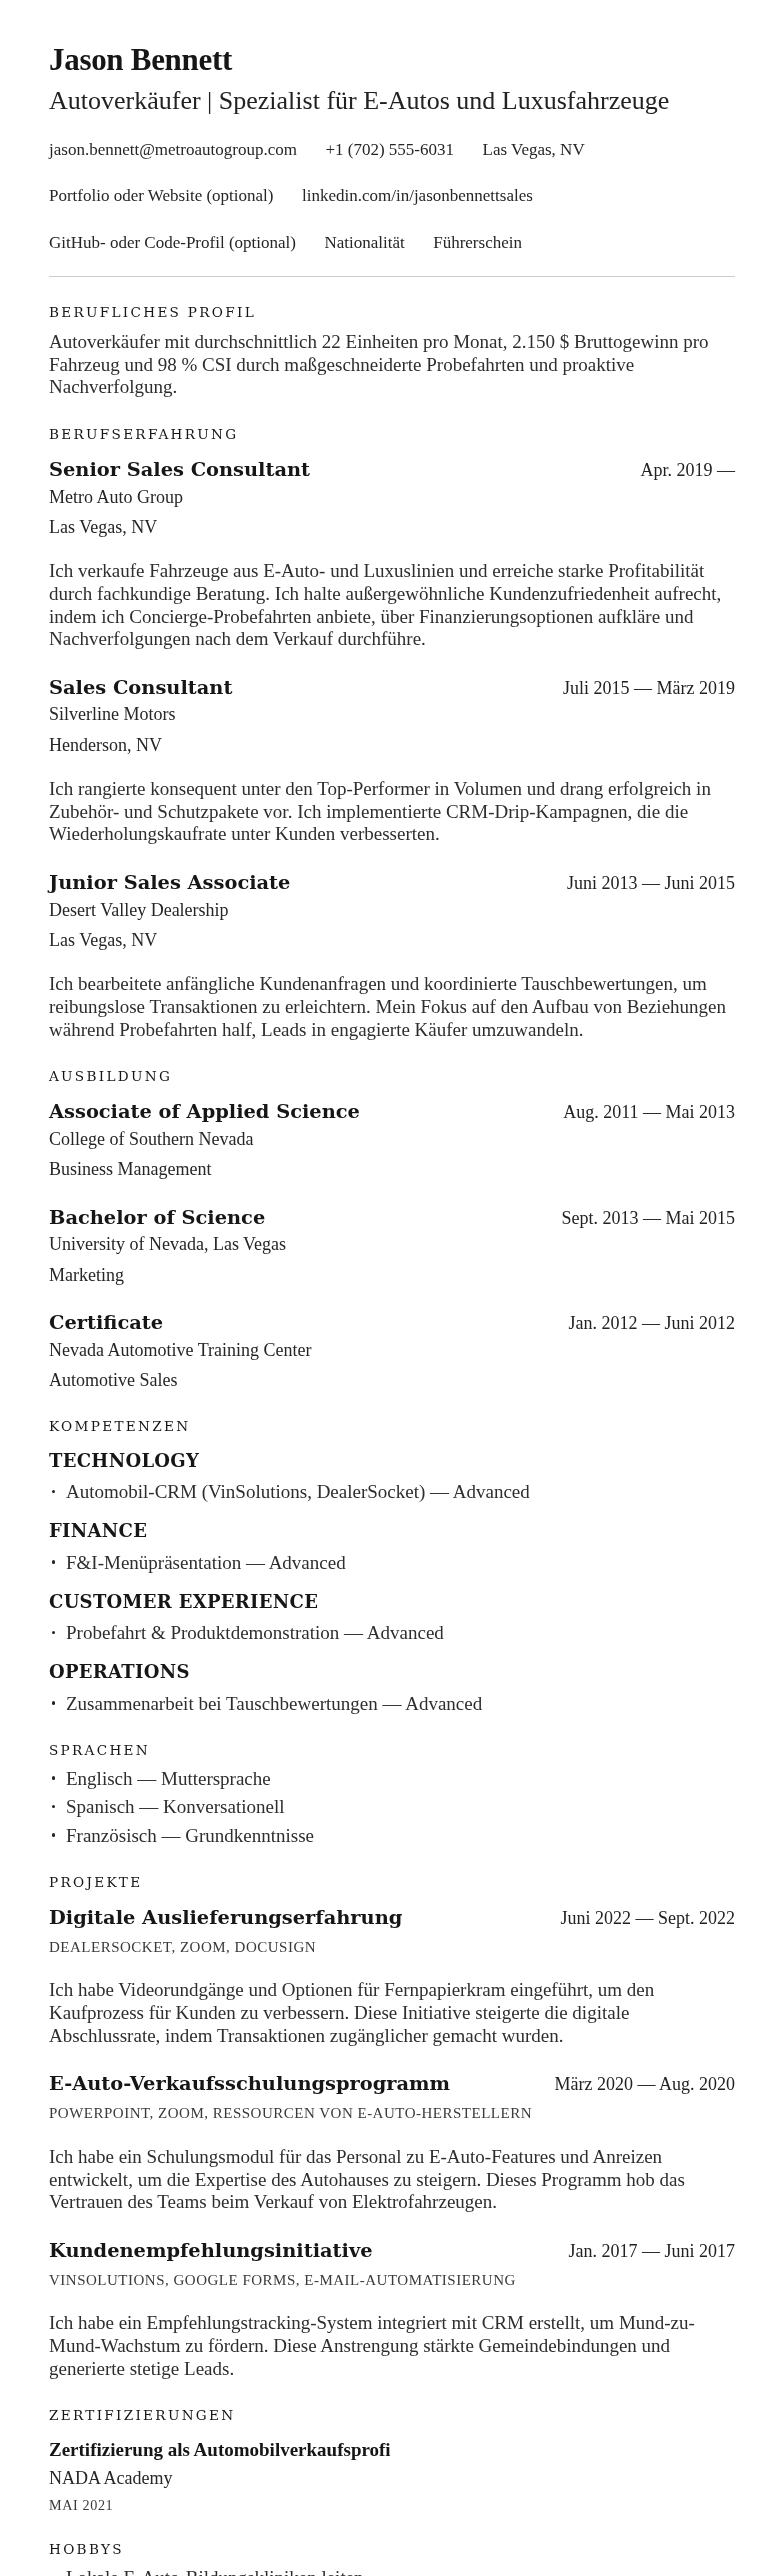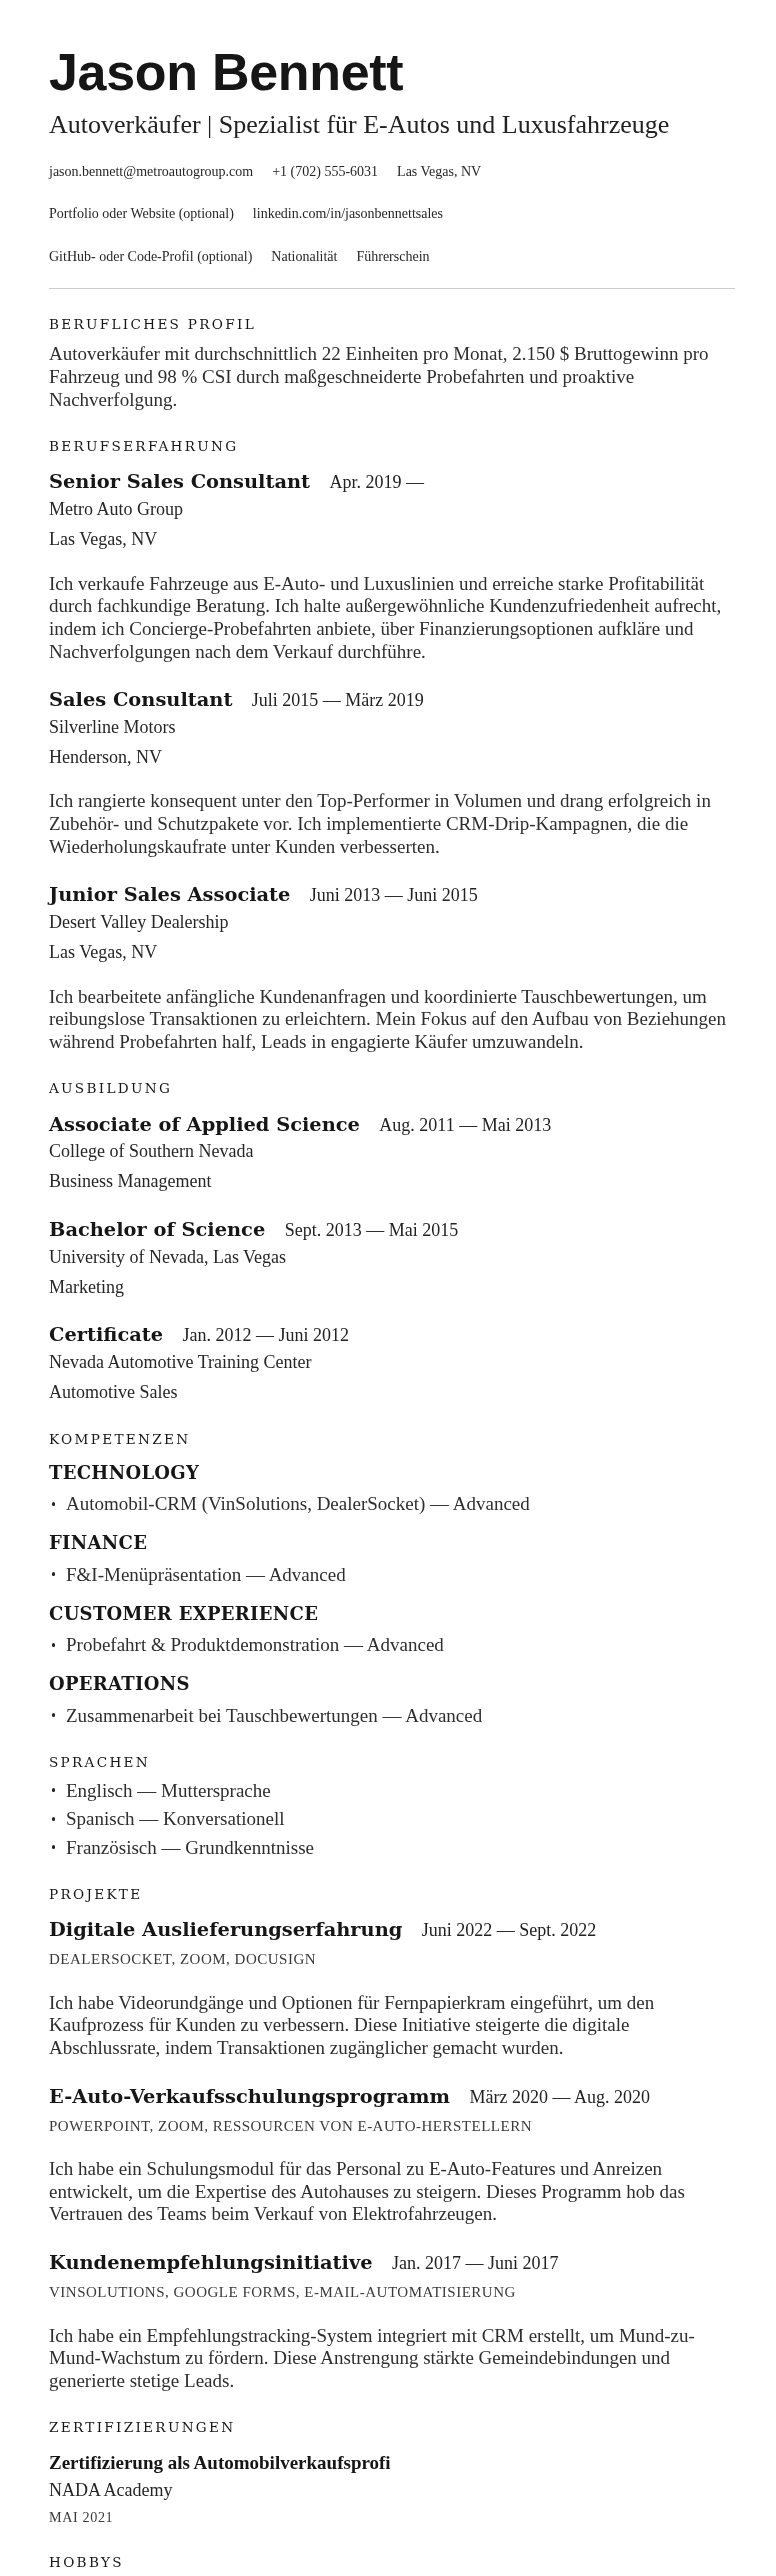--- a/index.html
+++ b/index.html
@@ -13,42 +13,42 @@
   }
   *{margin:0;padding:0;box-sizing:border-box;}
   html,body{background:var(--bg);}
   body{width:776px;font-family:var(--font-body);color:var(--body);}
   .page{
     width:776px;min-height:2576px;background:var(--bg);
     padding:43px 41px 39px 49px;
   }
   
   .name{
-    font-family:Liberation Sans, sans-serif;font-weight:700;font-size:52px;line-height:1.12;
+    font-family:Liberation Serif, serif;font-weight:700;font-size:31px;line-height:1.12;
     color:var(--ink);letter-spacing:-0.3px;
   }
   .subtitle{font-size:26px;line-height:1.3;color:#222222;margin-top:6.5px;}
   .contact-row{
     display:flex;flex-wrap:wrap;column-gap:28.5px;row-gap:5.2px;
-    font-size:14px;line-height:1.25;color:#262626;gap:19px;
+    font-size:17px;line-height:1.25;color:#262626;
   }
   .contact-row.first{margin-top:21px;}
   .contact-row + .contact-row{margin-top:25px;}
   .divider{border:none;border-top:1.3px solid var(--divider);margin-top:23px;}
   
   .section{margin-top:27px;}
   .sec-heading{
     font-family:var(--font-display);font-weight:400;font-size:13.6px;line-height:1.25;
     letter-spacing:2.3px;color:var(--ink);
   }
   .profile-text{margin-top:10.4px;font-size:19px;line-height:22.6px;color:var(--body);}
   
   .entry{margin-top:14.2px;}
   .entry + .entry{margin-top:24px;}
-  .entry-head{display:flex;align-items:baseline;column-gap:19.4px;}
+  .entry-head{display:flex;justify-content:space-between;align-items:baseline;column-gap:19.4px;}
   .entry-title{
     font-family:var(--font-display);font-weight:700;font-size:19.4px;line-height:1.3;
     color:var(--ink);
   }
   .entry-dates{font-size:18px;line-height:1.3;color:#222222;white-space:nowrap;text-align:right;}
   .entry-sub{margin-top:3.2px;font-size:18px;line-height:1.25;color:#262626;}
   .entry-sub2{margin-top:7.8px;font-size:18px;line-height:1.25;color:#262626;}
   .entry-desc{margin-top:22px;font-size:19px;line-height:22.6px;color:var(--body);}
   .entry-tools{
     margin-top:7.8px;font-size:15px;line-height:1.3;letter-spacing:0.5px;

